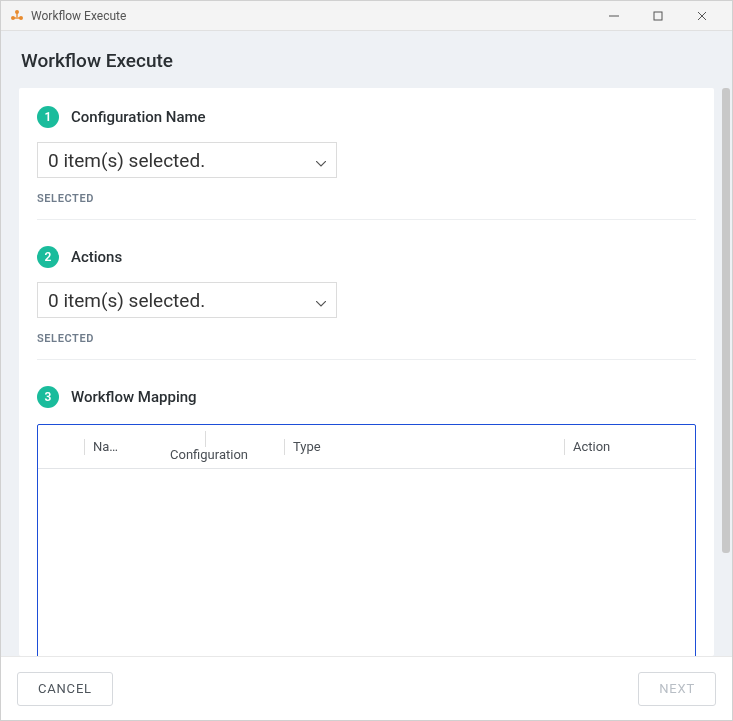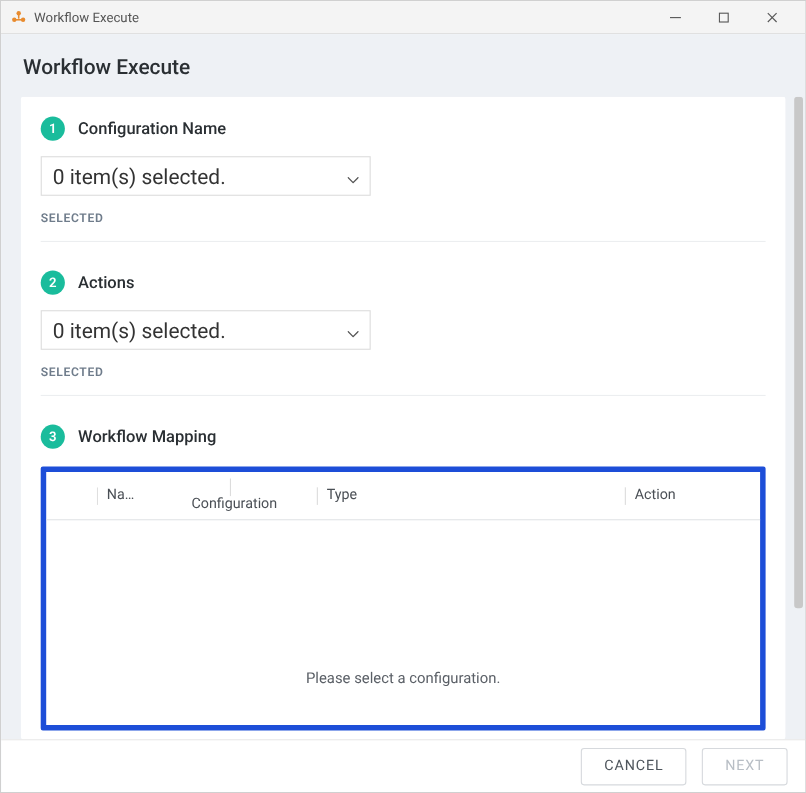--- a/index.html
+++ b/index.html
@@ -47,39 +47,39 @@
   justify-content: space-between; cursor:pointer;
 }
 .dropdown .caret { color:#666; }
 
 .selected-label {
   font-size:11px; letter-spacing:0.6px; color:#6f7c8b; font-weight:600;
   margin-top:14px; margin-bottom:14px;
 }
 .divider { height:1px; background:#eceef0; margin: 6px 0 18px 0; }
 
-.table-wrap { border:5px solid #1d4ed8; border-radius:2px; margin-top:16px; height:240px; position:relative; }
+.table-wrap { border:1px solid #1d4ed8; border-radius:2px; margin-top:16px; height:240px; position:relative; }
 .table-head {
   display:flex; align-items:center; height:44px; border-bottom:1px solid #e2e4e7;
   padding: 0 10px 0 46px; font-size:13px; color:#4a4f55;
 }
 .th { display:flex; align-items:center; }
 .th .sep { width:1px; height:16px; background:#dcdcdc; margin-right:8px; }
 .th-name { width: 50px; overflow:hidden; white-space:nowrap; text-overflow:ellipsis; }
 .th-config { width: 150px; flex-direction: column; }
 .th-type { width: 240px; }
 .th-action { flex:1;padding-left:40px; }
 .table-empty {
   position:absolute; left:0; right:0; top: 180px; text-align:center;
   font-size:13.5px; color:#5a5f66;
 }
 
 .footer {
-  height: 48px; background:#fff; border-top:1px solid #e8e8e8;
-  display:flex; align-items:center; justify-content:flex-end; gap:14px; padding: 0 16px;
+  height: 64px; background:#fff; border-top:1px solid #e8e8e8;
+  display:flex; align-items:center; justify-content:space-between; gap:14px; padding: 0 16px;
 }
 .btn {
   height:34px; padding:0 20px; border:1px solid #d6d9dd; background:#fff;
   font-size:13px; letter-spacing:0.8px; color:#4e555c; border-radius:3px;
   display:flex; align-items:center; cursor:pointer;
 }
 .btn.disabled { color:#b8bec5; cursor:default; }
 </style>
 </head>
 <body>
@@ -175,21 +175,20 @@
                 </div>
               <div class="th th-type">
                   <span class="sep"></span>
                   <span>Type</span>
                 </div>
               <div class="th th-action">
                   <span class="sep"></span>
                   <span>Action</span>
                 </div>
             </div>
-            <div class="table-empty">Please select a configuration.</div>
           </div>
         </div>
 
       </div>
 
       <div class="scrollbar-track">
         <div class="scrollbar-thumb"></div>
       </div>
     </div>
 

